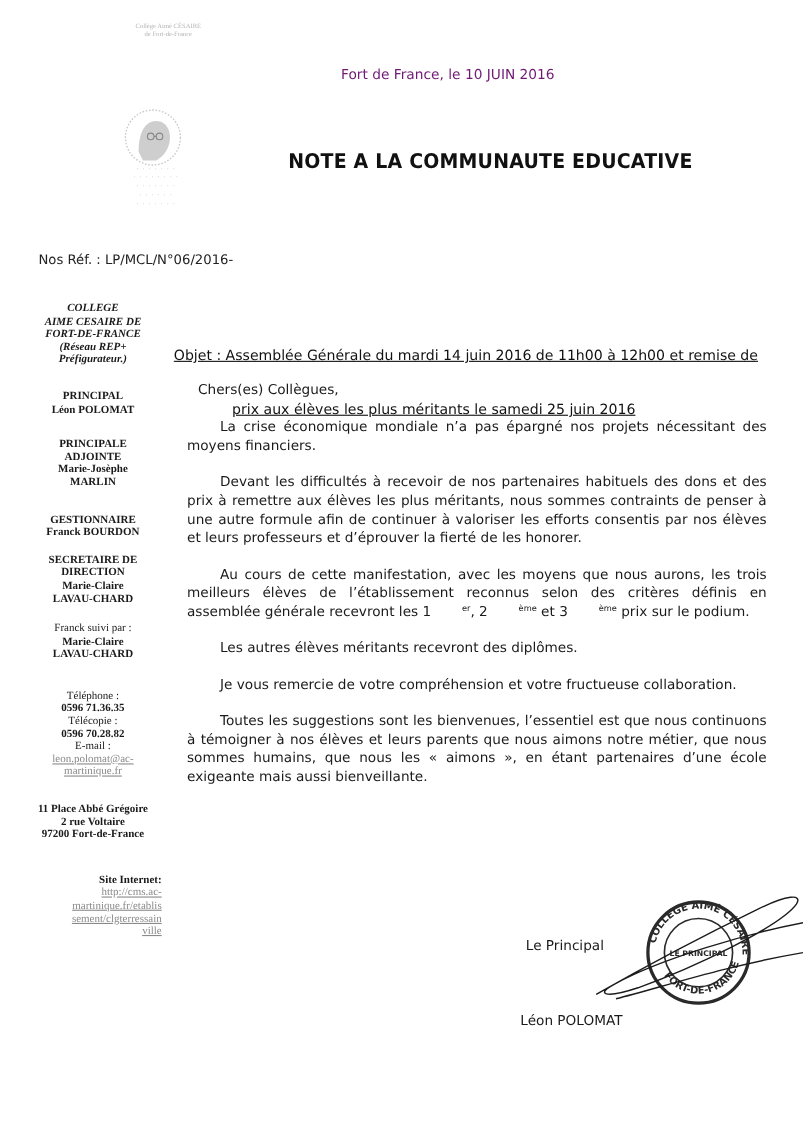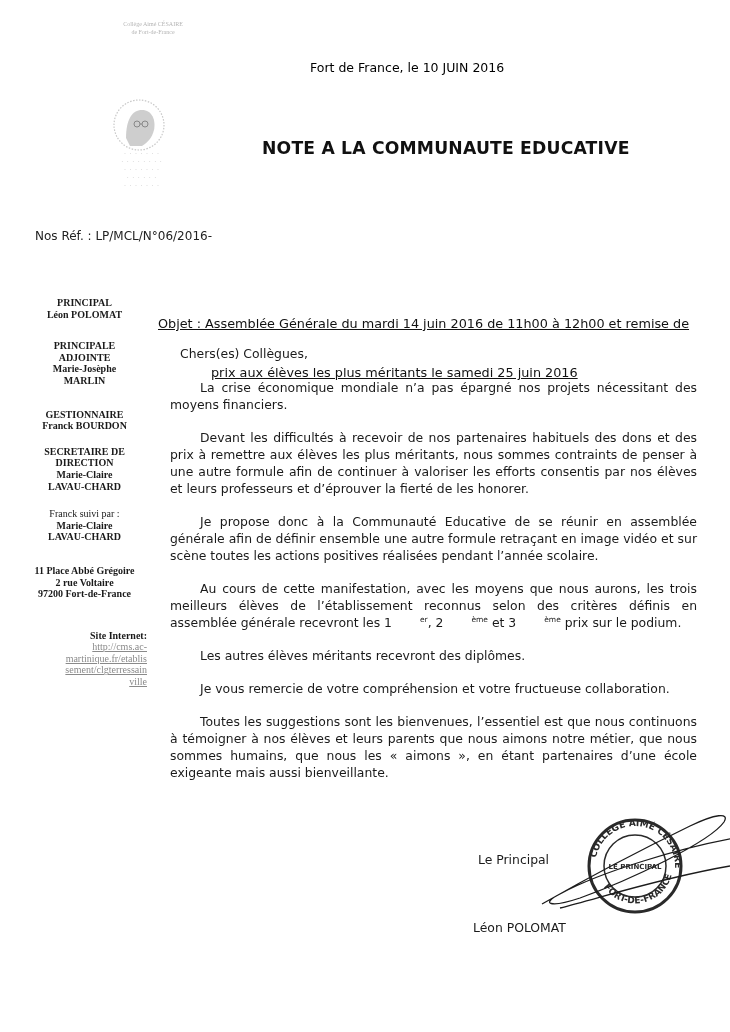--- a/index.html
+++ b/index.html
@@ -3,21 +3,21 @@
   <meta charset="utf-8">
   <style>
     html, body { margin: 0; padding: 0; background: #ffffff; }
     body { width: 730px; height: 1032px; position: relative; overflow: hidden; color: #1a1a1a; }
 
     
     .logo-top { position: absolute; left: 118px; top: 20px; width: 70px; text-align: center; font-family: "Liberation Serif", serif; font-size: 6px; color: #b5b5b5; line-height: 8px; }
     .logo-medallion { position: absolute; left: 112px; top: 98px; width: 54px; height: 54px; }
     .logo-bottom { position: absolute; left: 106px; top: 150px; width: 72px; text-align: center; font-family: "Liberation Serif", serif; font-size: 6px; color: #b8b8b8; line-height: 8px; letter-spacing: 1px; }
 
-    .date-line { position: absolute; left: 310px; top: 60px; font-family: "DejaVu Sans", sans-serif; font-size: 12.5px; color: #000000; }
+    .date-line { position: absolute; left: 310px; top: 60px; font-family: "DejaVu Sans", sans-serif; font-size: 12.5px; color: #701a75; }
     .doc-title { position: absolute; left: 262px; top: 137px; font-family: "DejaVu Sans", sans-serif; font-weight: bold; font-size: 18.5px; letter-spacing: 0.2px; color: #111; transform: scaleX(0.93); transform-origin: left top; }
 
     .ref-line { position: absolute; left: 35px; top: 229px; font-family: "DejaVu Sans", sans-serif; font-size: 12px; color: #222; }
 
     
     .sidebar { position: absolute; left: 22px; top: 275px; width: 125px; text-align: center; font-family: "Liberation Serif", serif; font-size: 10px; line-height: 11.6px; color: #1a1a1a; }
     .sb-block { margin-bottom: 14px; }
     .bold { font-weight: bold; }
     .ital { font-style: italic; }
     .link { color: #8a8a8a; text-decoration: underline; font-weight: normal; }
@@ -56,20 +56,27 @@
   <div>· · · · · · ·</div>
   <div>· · · · · ·</div>
   <div>· · · · · · ·</div>
 </div>
 
 <div class="date-line">Fort de France, le 10 JUIN  2016</div>
 <div class="doc-title">NOTE A LA COMMUNAUTE EDUCATIVE</div>
 <div class="ref-line">Nos Réf. : LP/MCL/N°06/2016-</div>
 
 <div class="sidebar">
+  <div class="sb-block bold ital">
+    <div>COLLEGE</div>
+    <div>AIME CESAIRE DE</div>
+    <div>FORT-DE-FRANCE</div>
+    <div>(Réseau REP+</div>
+    <div>Préfigurateur.)</div>
+  </div>
   <div class="sb-block bold" style="margin-top:22px;">
     <div>PRINCIPAL</div>
     <div>Léon POLOMAT</div>
   </div>
   <div class="sb-block bold" style="margin-top:20px;">
     <div>PRINCIPALE</div>
     <div>ADJOINTE</div>
     <div>Marie-Josèphe</div>
     <div>MARLIN</div>
   </div>
@@ -81,20 +88,29 @@
     <div>SECRETAIRE DE</div>
     <div>DIRECTION</div>
     <div>Marie-Claire</div>
     <div>LAVAU-CHARD</div>
   </div>
   <div class="sb-block" style="margin-top:16px;">
     <div>Franck suivi par :</div>
     <div class="bold">Marie-Claire</div>
     <div class="bold">LAVAU-CHARD</div>
   </div>
+  <div class="sb-block" style="margin-top:26px;">
+    <div>Téléphone :</div>
+    <div class="bold">0596 71.36.35</div>
+    <div>Télécopie :</div>
+    <div class="bold">0596 70.28.82</div>
+    <div>E-mail :</div>
+    <div class="link">leon.polomat@ac-</div>
+    <div class="link">martinique.fr</div>
+  </div>
   <div class="sb-block bold" style="margin-top:22px;">
     <div>11 Place Abbé Grégoire</div>
     <div>2 rue Voltaire</div>
     <div>97200 Fort-de-France</div>
   </div>
   <div class="sb-block" style="margin-top:30px;text-align:right;">
     <div class="bold">Site Internet:</div>
     <div class="link">http://cms.ac-</div>
     <div class="link">martinique.fr/etablis</div>
     <div class="link">sement/clgterressain</div>
@@ -104,21 +120,20 @@
 
 <div class="objet">
   <span class="l1">Objet : Assemblée Générale du mardi 14 juin 2016 de 11h00 à 12h00 et remise de</span>
   <span class="l2">prix aux élèves les plus méritants le samedi 25 juin 2016</span>
 </div>
 
 <div class="body">
   <p class="greeting">Chers(es) Collègues,</p>
   <p>La crise économique mondiale n’a pas épargné nos projets nécessitant des moyens financiers.</p>
   <p>Devant les difficultés à recevoir de nos partenaires habituels des dons et des prix à remettre aux élèves les plus méritants, nous sommes contraints de penser à une autre formule afin de continuer à valoriser les efforts consentis par nos élèves et leurs professeurs et d’éprouver la fierté de les honorer.</p>
-  <p>Je propose donc à la Communauté Educative de se réunir en assemblée générale afin de définir ensemble une autre formule retraçant en image vidéo et sur scène toutes les actions positives réalisées pendant l’année scolaire.</p>
   <p><span>Au cours de cette manifestation, avec les moyens que nous aurons, les trois meilleurs élèves de l’établissement reconnus selon des critères définis en assemblée générale recevront les 1</span><sup>er</sup><span>, 2</span><sup>ème</sup><span> et 3</span><sup>ème</sup><span> prix sur le podium.</span></p>
   <p>Les autres élèves méritants recevront des diplômes.</p>
   <p>Je vous remercie de votre compréhension et votre fructueuse collaboration.</p>
   <p>Toutes les suggestions sont les bienvenues, l’essentiel est que nous continuons à  témoigner à nos élèves et leurs parents que nous aimons notre métier, que nous sommes humains, que nous les « aimons », en étant partenaires d’une école exigeante mais aussi bienveillante.</p>
 </div>
 
 <div class="sign-title">Le Principal</div>
 <svg class="stamp" viewBox="0 0 200 120">
   <circle cx="95" cy="58" r="46" fill="none" stroke="#2a2a2a" stroke-width="3"></circle>
   <circle cx="95" cy="58" r="31" fill="none" stroke="#2a2a2a" stroke-width="1.5"></circle>

